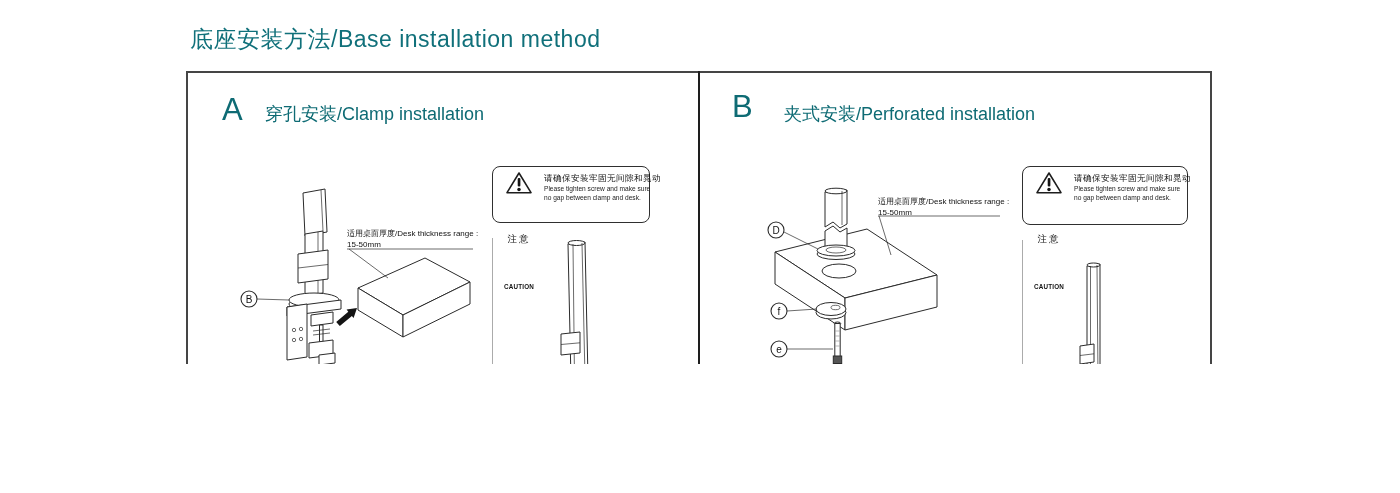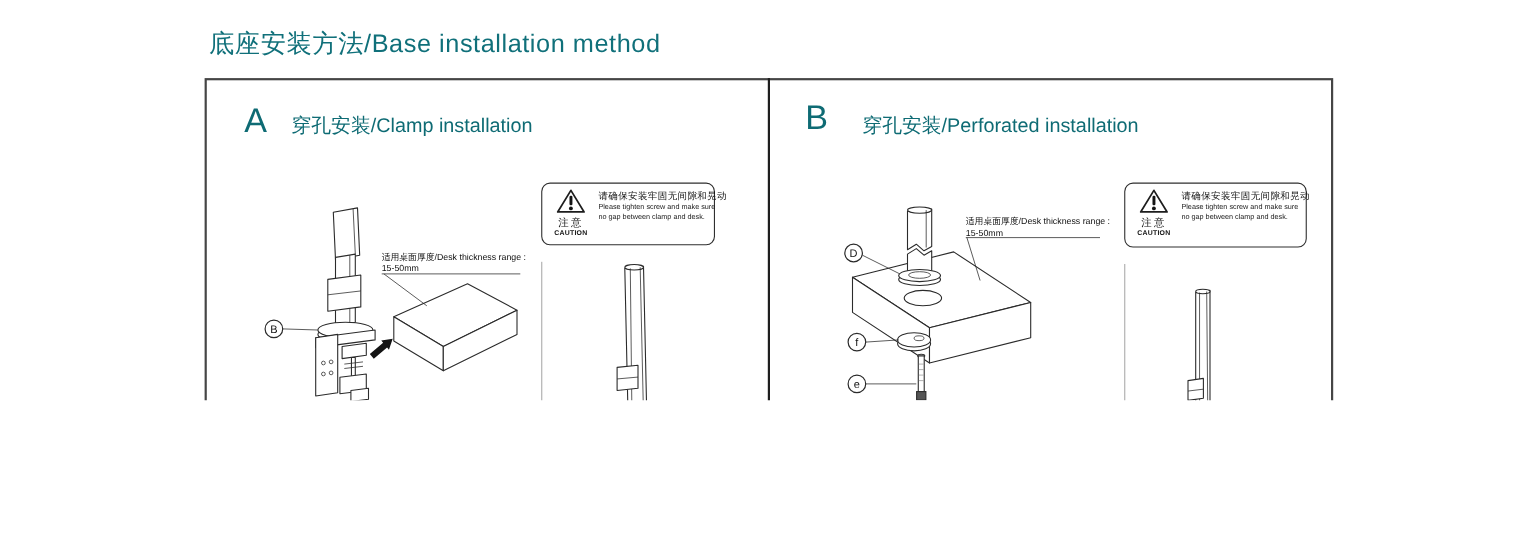--- a/index.html
+++ b/index.html
@@ -8,21 +8,21 @@
   .abs{position:absolute;}
   .page-title{left:190px;top:24px;font-size:23px;color:#10707a;letter-spacing:.5px;}
   .panel{left:186px;top:71px;width:1026px;height:381px;border:2px solid #454545;box-sizing:border-box;background:#fff;}
   .main-divider{left:698px;top:71px;width:2px;height:381px;background:#1e1e1e;}
   .sec-letter{font-size:31px;color:#0e6b74;}
   .sec-heading{font-size:18px;color:#0e6b74;}
   .inner-divider{width:1px;background:#ababab;}
   
   .caution-box{border:1.3px solid #2f2f2f;border-radius:8px;background:#fff;
                display:flex;gap:5px;padding:4px 6px;box-sizing:border-box;align-items:flex-start;}
-  .caution-left{display:flex;flex-direction:column;align-items:center;width:40px;flex:0 0 auto;}
+  .caution-left{display:flex;flex-direction:column;align-items:center;width:40px;flex:0 0 auto;gap:37px;}
   .attn-zh{font-size:9.5px;letter-spacing:2px;margin-top:1px;}
   .attn-en{font-size:6.3px;font-weight:bold;letter-spacing:.2px;}
   .caution-right{padding-top:2px;min-width:0;}
   .c-zh{font-size:8.6px;white-space:nowrap;letter-spacing:.4px;font-family:Liberation Serif, serif;}
   .c-en{font-size:6.6px;line-height:1.3;white-space:nowrap;color:#1c1c1c;}
   
   svg{overflow:visible;}
   .pt{fill:#fff;stroke:#2b2b2b;stroke-width:1;stroke-linejoin:round;}
   .pt-dark{fill:#555;stroke:#2b2b2b;stroke-width:1;}
   .ln{fill:none;stroke:#2b2b2b;stroke-width:1;}
@@ -147,21 +147,21 @@
       <circle class="ln thin" cx="64" cy="172" r="1.6"></circle>
       <circle class="ln thin" cx="58.5" cy="182" r="1.6"></circle>
       <circle class="ln thin" cx="64" cy="181" r="1.6"></circle>
       <polygon class="pt" points="68,163 80,161 80,174 68,176"></polygon>
       <rect class="pt" x="73.5" y="176" width="3.5" height="12"></rect>
       <polygon class="pt" points="69,186 84,184 84,197 69,199"></polygon>
     </g>
   </svg>
 
   <div class="abs sec-letter" style="left:732px;top:89px;">B</div>
-  <div class="abs sec-heading" style="left:784px;top:102px;">穿孔安装/Perforated installation</div>
+  <div class="abs sec-heading" style="left:784px;top:102px;">夹式安装/Perforated installation</div>
 
   <div class="abs caution-box" style="left:1022px;top:166px;width:166px;height:59px;">
     <div class="caution-left">
       <svg width="28" height="24" viewBox="0 0 30 26">
         <path d="M15,2.2 L28,23.5 L2,23.5 Z" style="fill:none;stroke:#1d1d1d;stroke-width:1.7;stroke-linejoin:round;"></path>
         <rect x="13.6" y="7.6" width="2.9" height="9.2" rx="1.2" class="blk"></rect>
         <circle cx="15" cy="20" r="1.9" class="blk"></circle>
       </svg>
       <div class="attn-zh">注意</div>
       <div class="attn-en">CAUTION</div>

